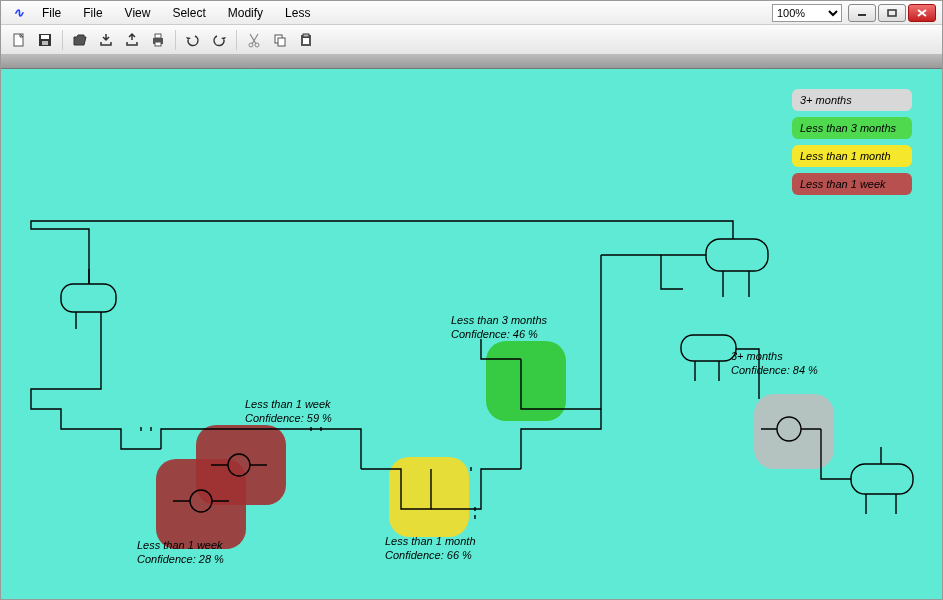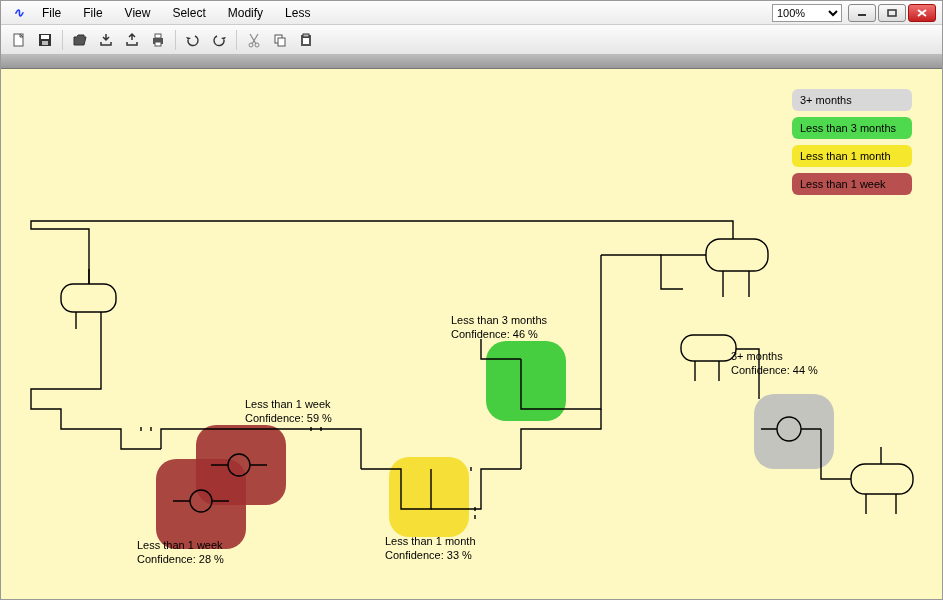--- a/index.html
+++ b/index.html
@@ -49,21 +49,22 @@
   display: flex; align-items: center; justify-content: center;
   border: 1px solid transparent; border-radius: 2px;
   cursor: default;
 }
 .tool-sep { width: 1px; height: 20px; background: #ccc; margin: 0 3px; }
 .grey-strip { height: 14px; background: linear-gradient(#bbb, #999); border-bottom: 1px solid #777; }
 .canvas {
   position: relative;
   width: 100%;
   height: calc(600px - 24px - 30px - 14px - 2px);
-  background: #fef9c3;
+  background: #5eead4;
+  font-style: italic;
 }
 .legend {
   position: absolute; top: 20px; right: 30px;
   display: flex; flex-direction: column; gap: 6px;
 }
 .legend-item {
   width: 120px; padding: 5px 8px; border-radius: 6px;
   font-size: 11px; color: #000;
 }
 .leg-grey   { background: #d8d8d8; }
@@ -220,25 +221,25 @@
   <div class="node-label" style="top:328px;left:244px;">
     <div>Less than 1 week</div>
       <div>Confidence: 59 %</div>
   </div>
   <div class="node-label" style="top:244px;left:450px;">
     <div>Less than 3 months</div>
       <div>Confidence: 46 %</div>
   </div>
   <div class="node-label" style="top:465px;left:384px;">
     <div>Less than 1 month</div>
-      <div>Confidence: 33 %</div>
+      <div>Confidence: 66 %</div>
   </div>
   <div class="node-label" style="top:280px;left:730px;">
     <div>3+ months</div>
-      <div>Confidence: 44 %</div>
+      <div>Confidence: 84 %</div>
   </div>
 
   <svg class="diagram" width="943" height="532">
     <g fill="none" stroke="#000" stroke-width="1.4">
 
       <rect x="60" y="215" rx="12" ry="12" width="55" height="28"></rect>
       <line x1="75" y1="243" x2="75" y2="260"></line>
         <line x1="100" y1="243" x2="100" y2="260"></line>
       <line x1="88" y1="215" x2="88" y2="200"></line>
 

